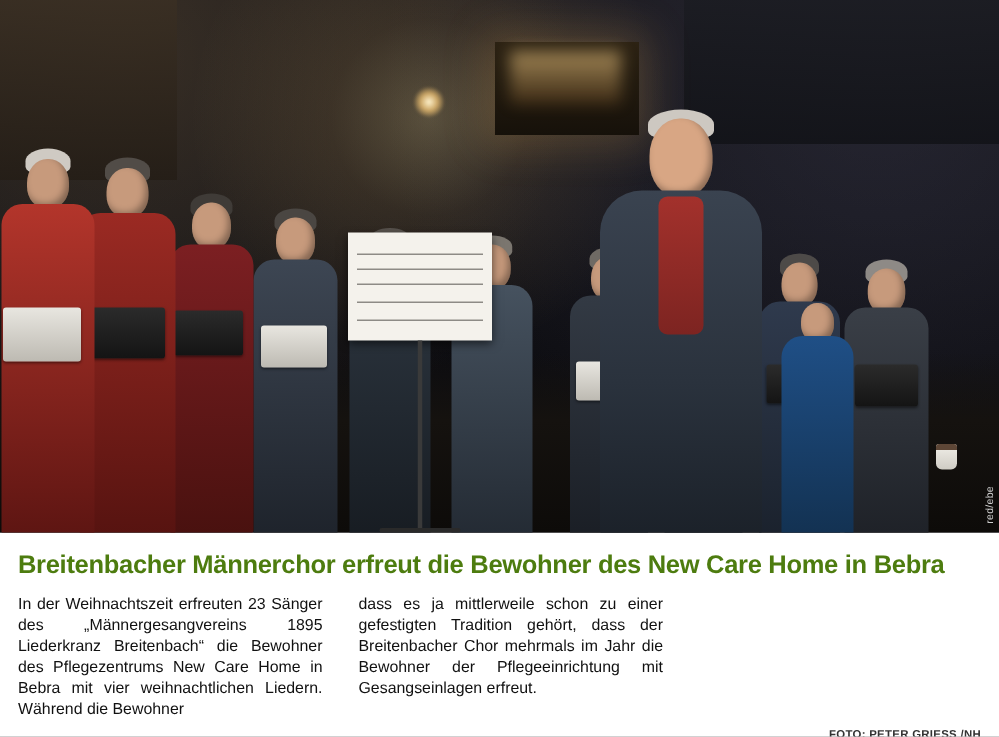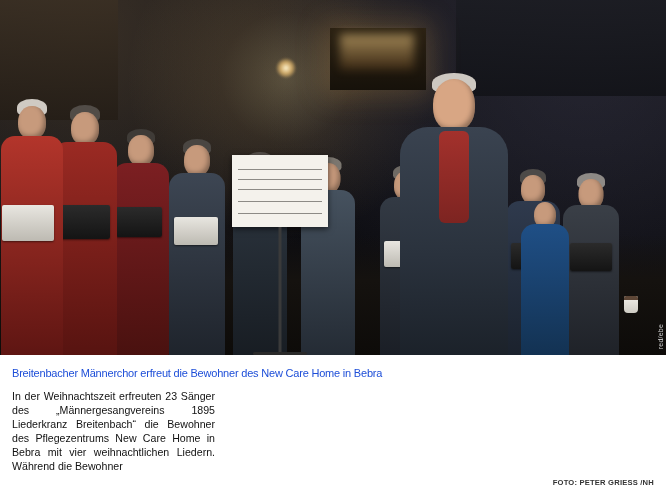--- a/index.html
+++ b/index.html
@@ -170,25 +170,25 @@
     font-size: 7px;
     color: #cfcfcf;
     letter-spacing: .2px;
     writing-mode: vertical-rl;
     transform: rotate(180deg);
   }
 
   
   .headline {
     margin: 12px 12px 0 12px;
-    font-size: 11px;
-    font-weight: normal;
+    font-size: 17px;
+    font-weight: bold;
     letter-spacing: -0.2px;
     line-height: 1.15;
-    color: #1d4ed8;
+    color: #4d7c0f;
   }
   .columns {
     display: flex;
     gap: 24px;
     margin: 9px 12px 0 12px;
   }
   .col {
     width: 203px;
     font-size: 10.6px;
     line-height: 1.33;
@@ -315,16 +315,19 @@
 
     <div class="credit-vertical">red/ebe</div>
   </div>
 
   <h1 class="headline">Breitenbacher Männerchor erfreut die Bewohner des New Care Home in Bebra</h1>
 
   <div class="columns">
     <div class="col">
       <p>In der Weihnachtszeit erfreuten 23 Sänger des „Männergesangvereins 1895 Liederkranz Breitenbach“ die Bewohner des Pflegezentrums New Care Home in Bebra mit vier weihnachtlichen Liedern. Während die Bewohner</p>
     </div>
+    <div class="col">
+      <p>dass es ja mittlerweile schon zu einer gefestigten Tradition gehört, dass der Breitenbacher Chor mehrmals im Jahr die Bewohner der Pflegeeinrichtung mit Gesangseinlagen erfreut.</p>
+    </div>
   </div>
 
   <div class="photo-credit">FOTO: PETER GRIESS /NH</div>
 </div>
 
 </body></html>

